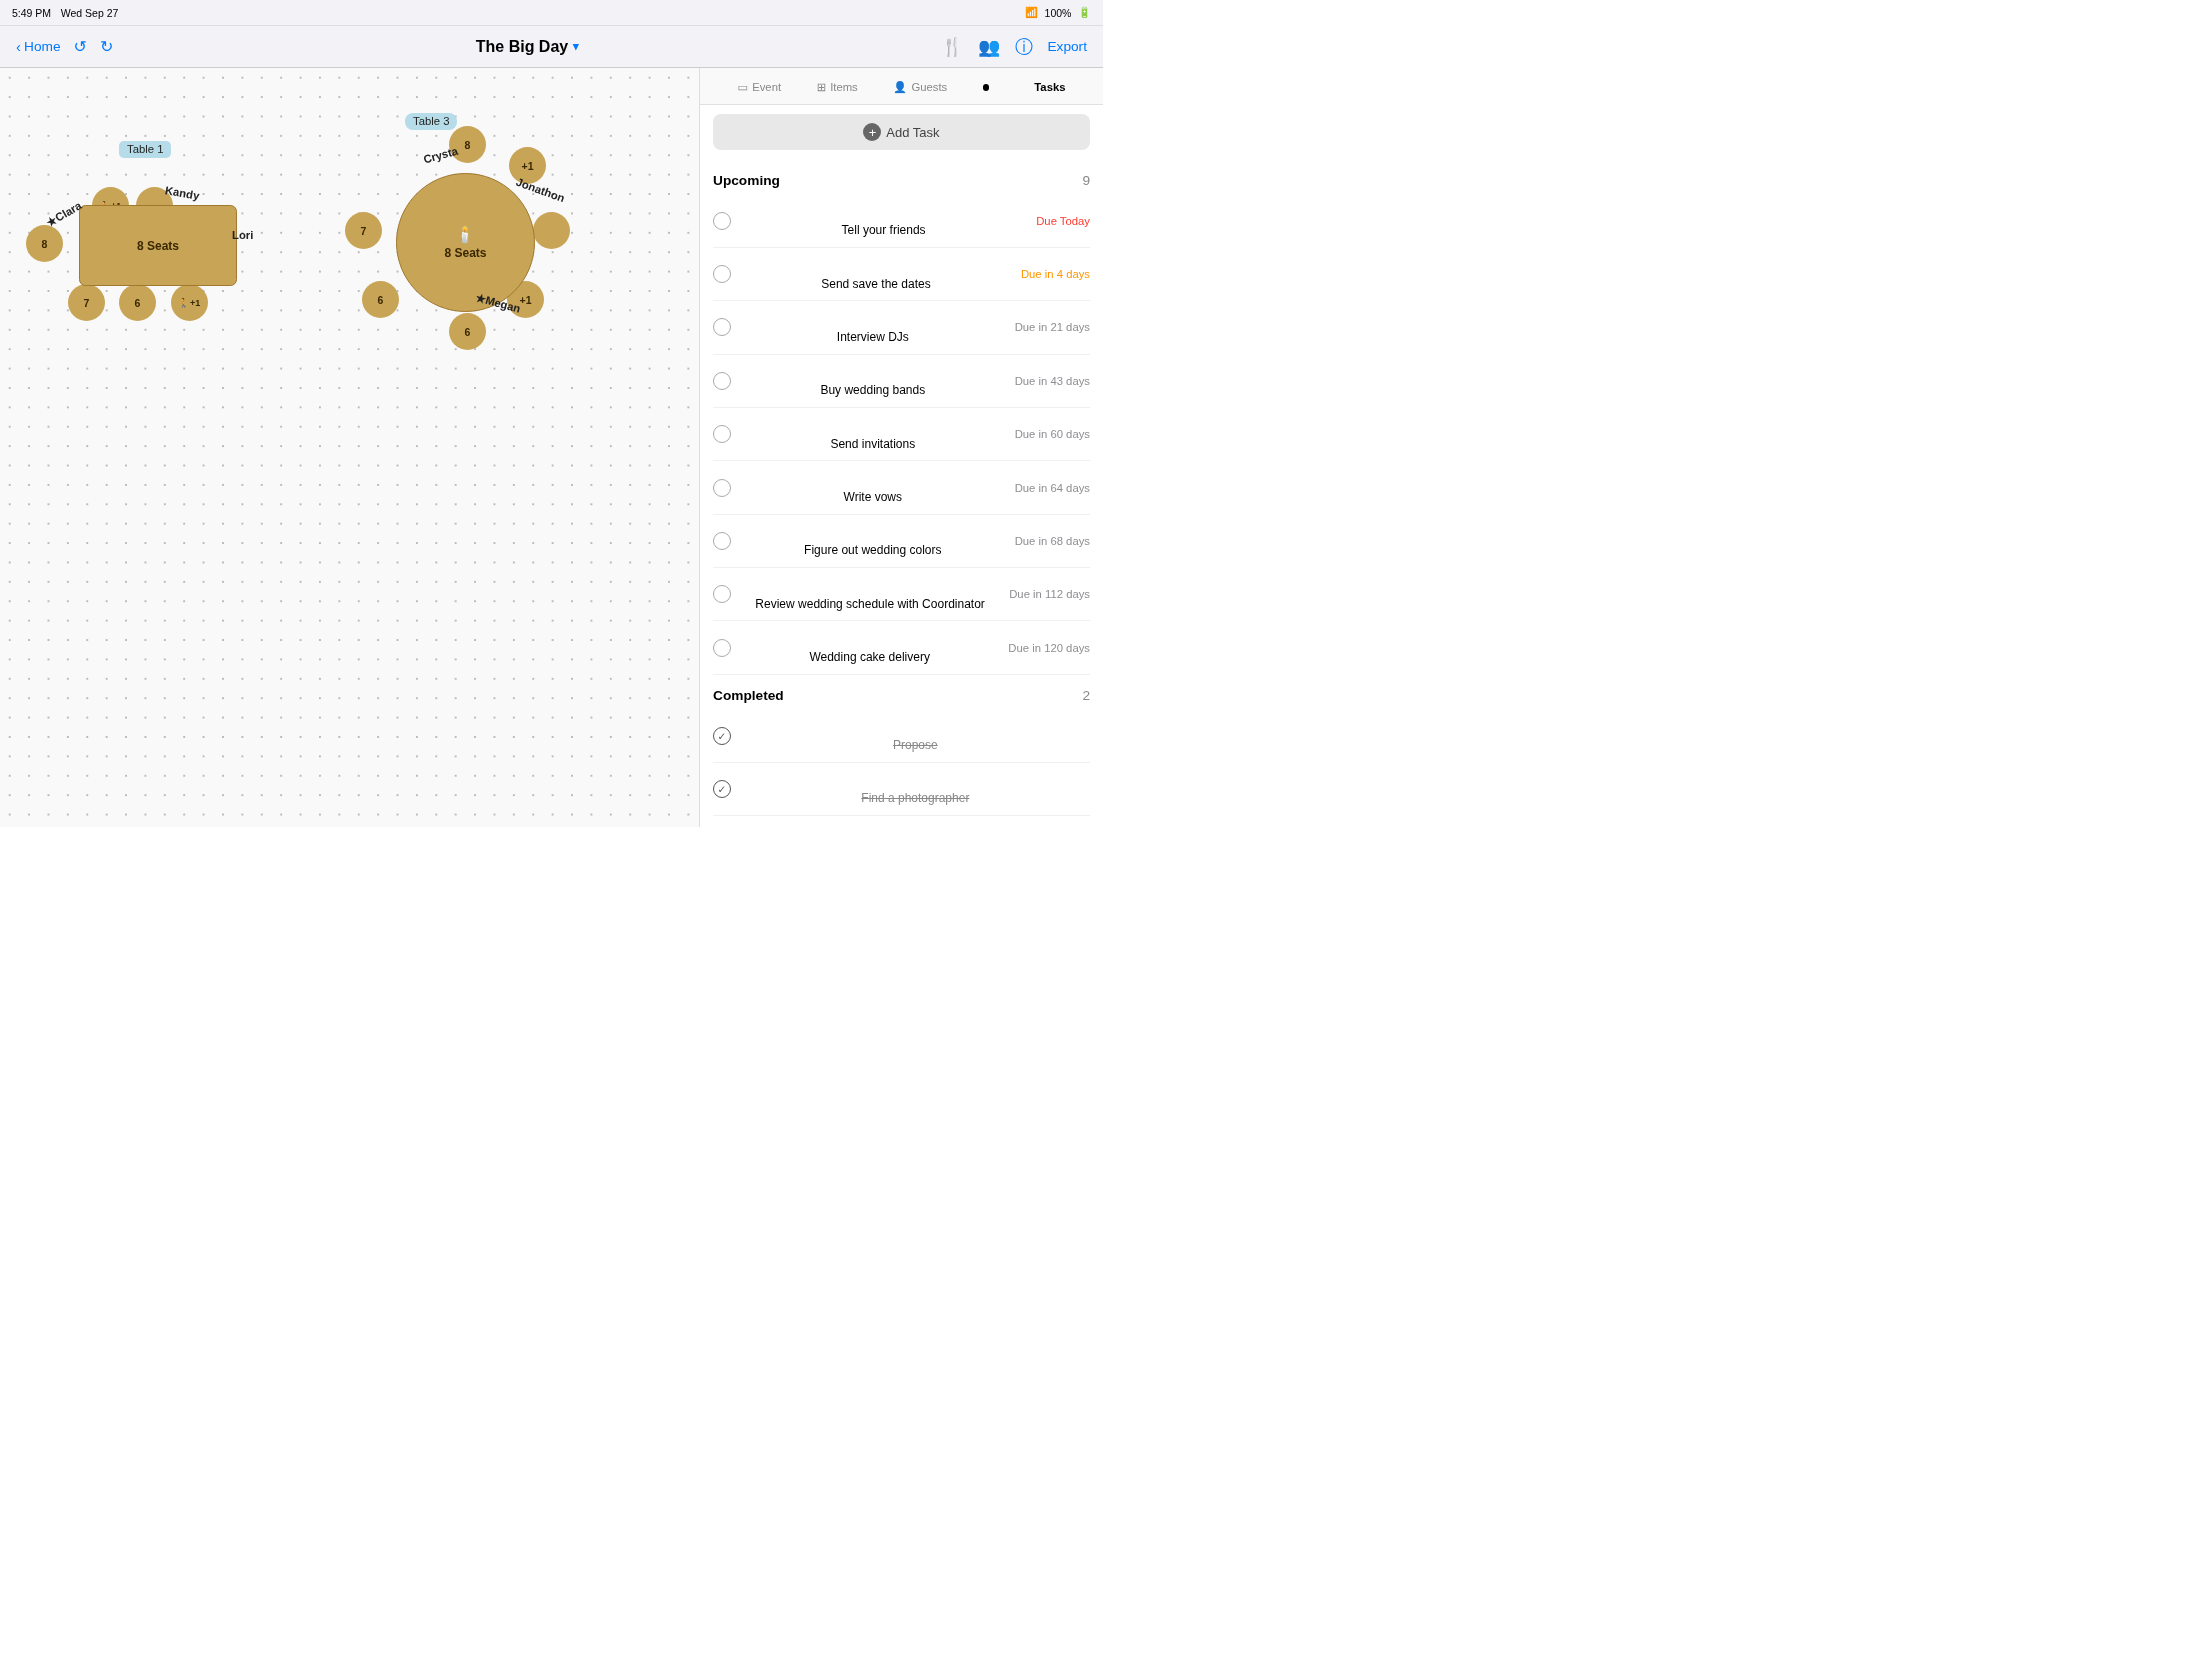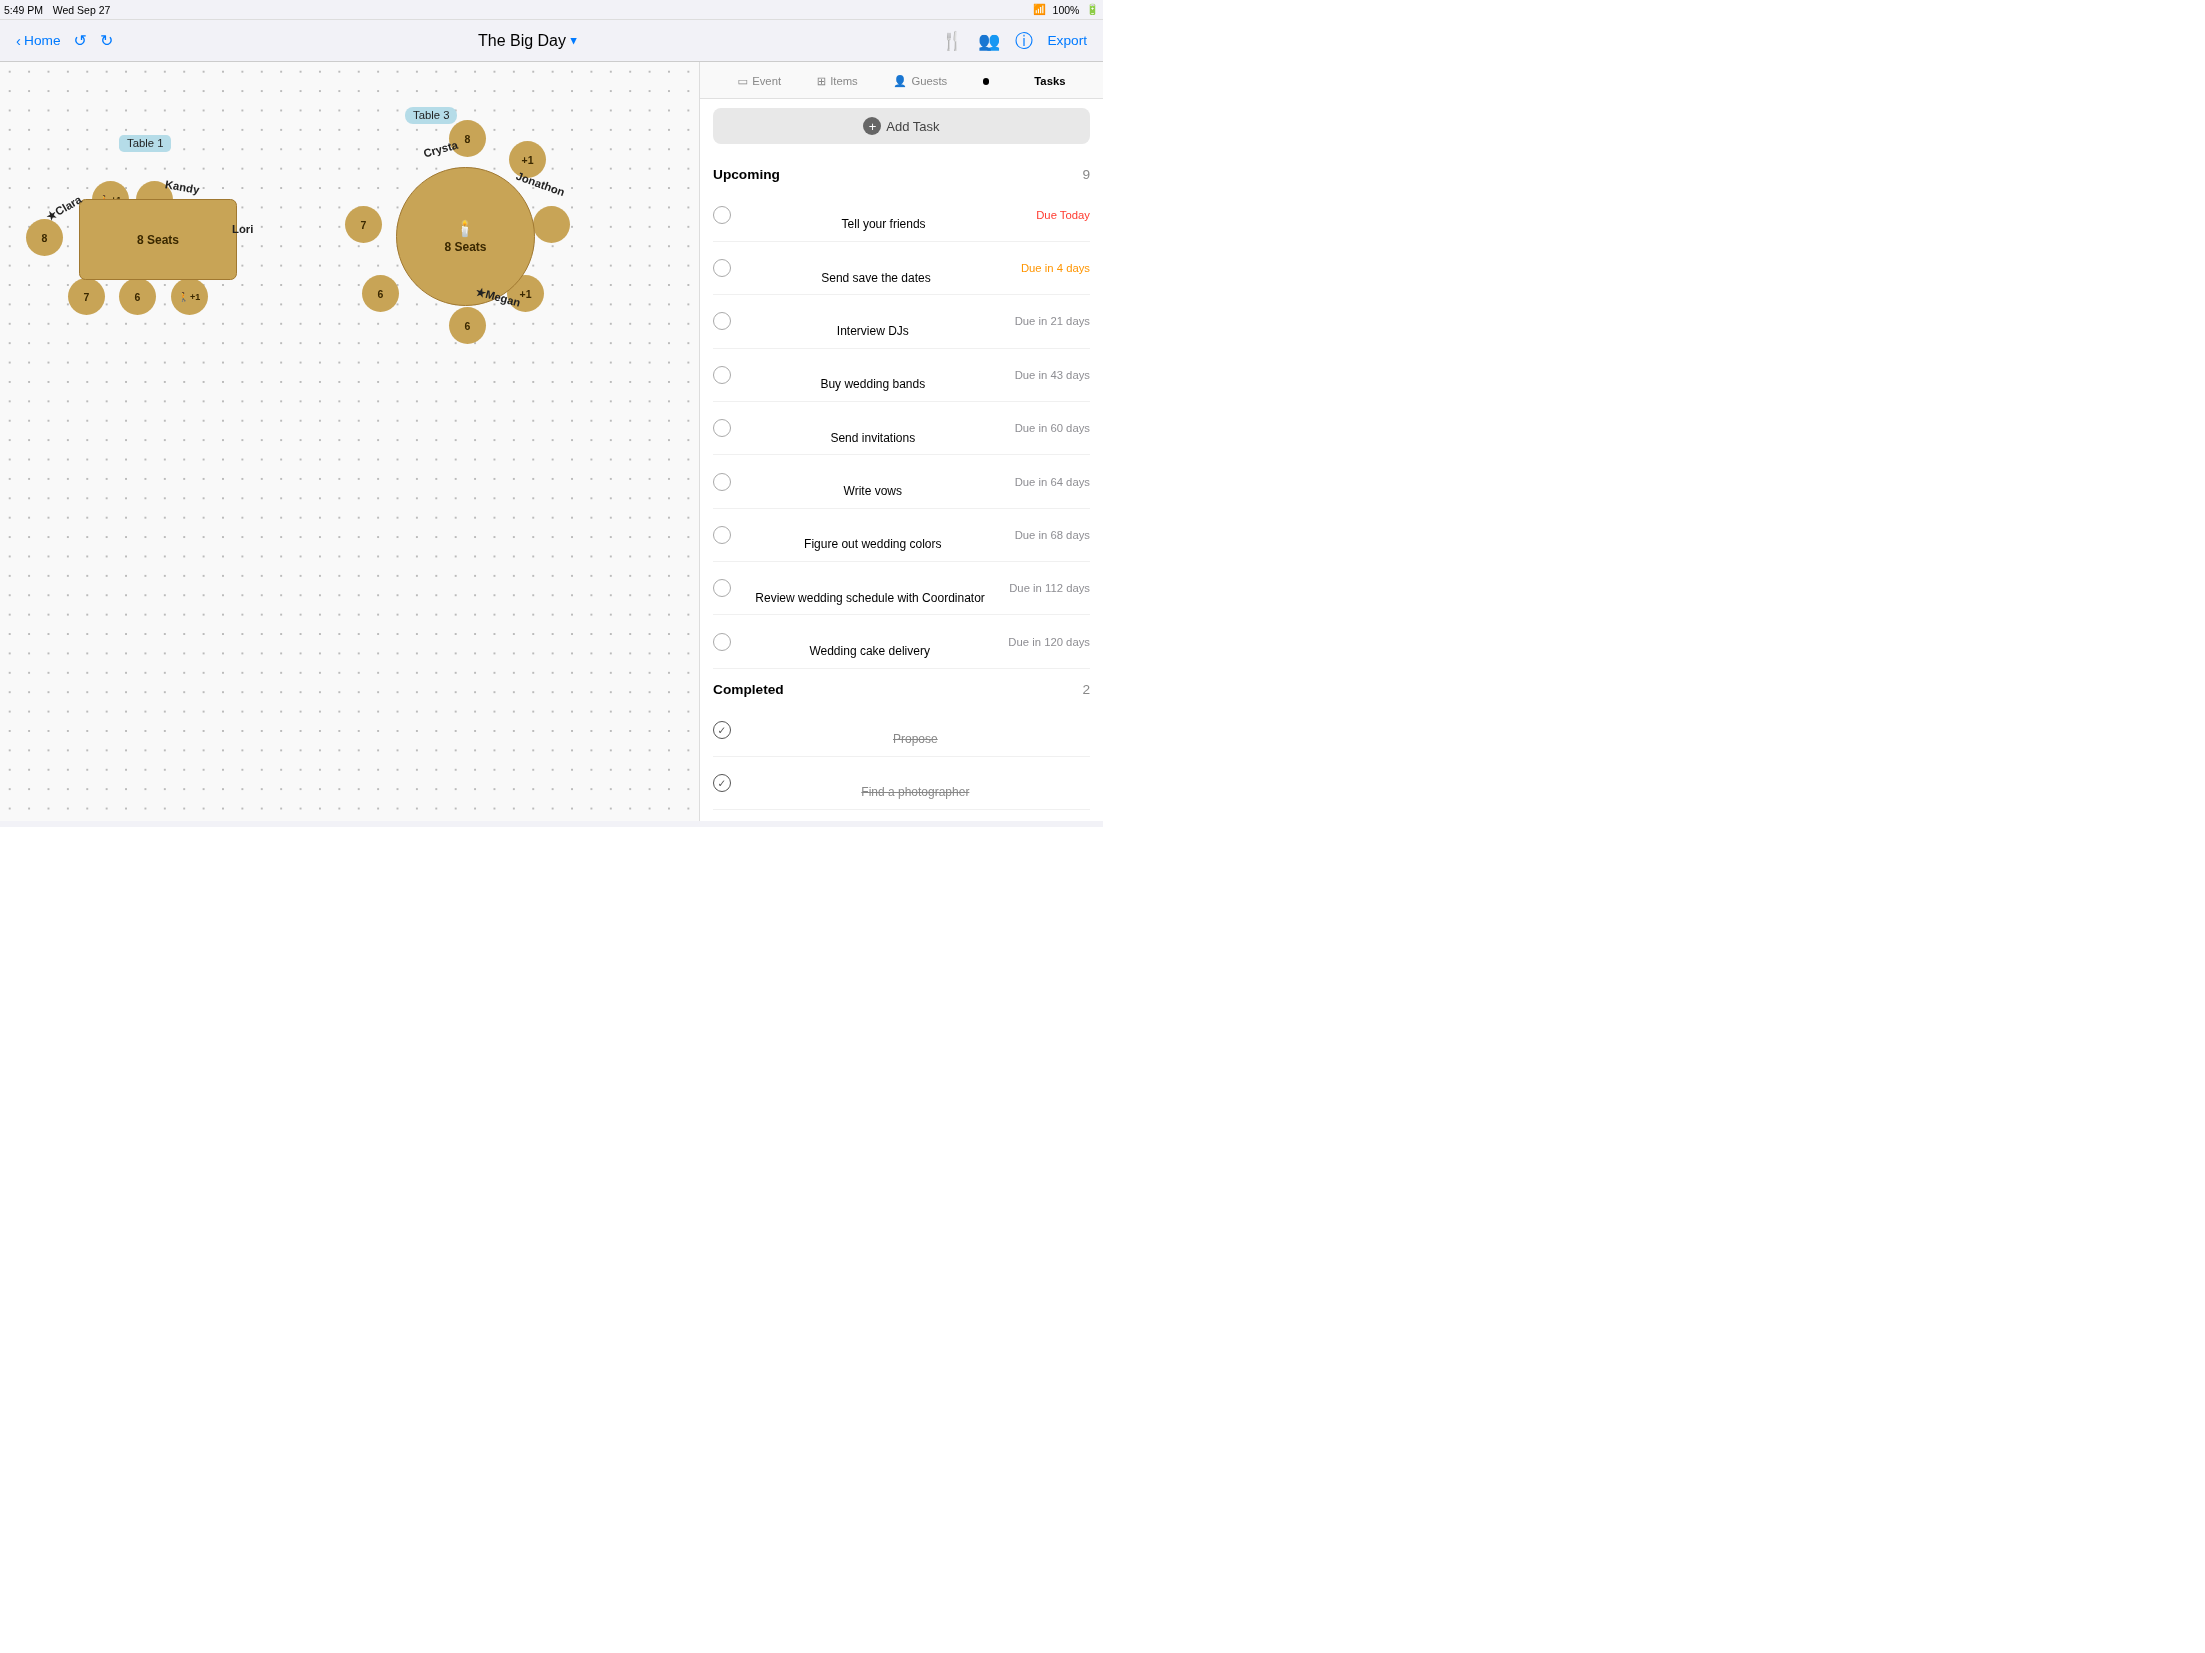--- a/index.html
+++ b/index.html
@@ -7,26 +7,26 @@
       font-family: -apple-system, BlinkMacSystemFont, 'SF Pro Text', 'Helvetica Neue', sans-serif;
       background: #fff;
       width: 1103px;
       height: 827px;
       overflow: hidden;
       position: relative;
     }
 
     
     .status-bar {
-      height: 20px;
+      height: 26px;
       background: #f2f2f7;
       display: flex;
       align-items: center;
       justify-content: space-between;
-      padding: 0 4px;
+      padding: 0 12px;
       font-size: 10.5px;
       font-weight: 500;
       border-bottom: 0.8px solid #ddd;
     }
     .status-left { display: flex; gap: 9.7px; align-items: center; }
     .status-right { display: flex; gap: 6.5px; align-items: center; font-size: 10.5px; }
 
     
     .nav-bar {
       height: 42px;
@@ -300,21 +300,21 @@
 <div class="nav-bar">
   <div class="nav-left">
     <span class="nav-home">
       <span style="font-size:14.5px;">‹</span>
       <span>Home</span>
     </span>
     <span class="nav-icon" style="font-size:16px;">↺</span>
     <span class="nav-icon" style="font-size:16px;">↻</span>
   </div>
   <div class="nav-center">
-    <span style="font-size:16px; font-weight:400;">The Big Day</span>
+    <span style="font-size:16px; font-weight:700;">The Big Day</span>
     <span class="nav-dropdown" style="color:#007aff;">▾</span>
   </div>
   <div class="nav-right">
     <span class="nav-icon">🍴</span>
     <span class="nav-icon">👥</span>
     <span class="nav-icon">ⓘ</span>
     <span class="export-btn">Export</span>
   </div>
 </div>
 

